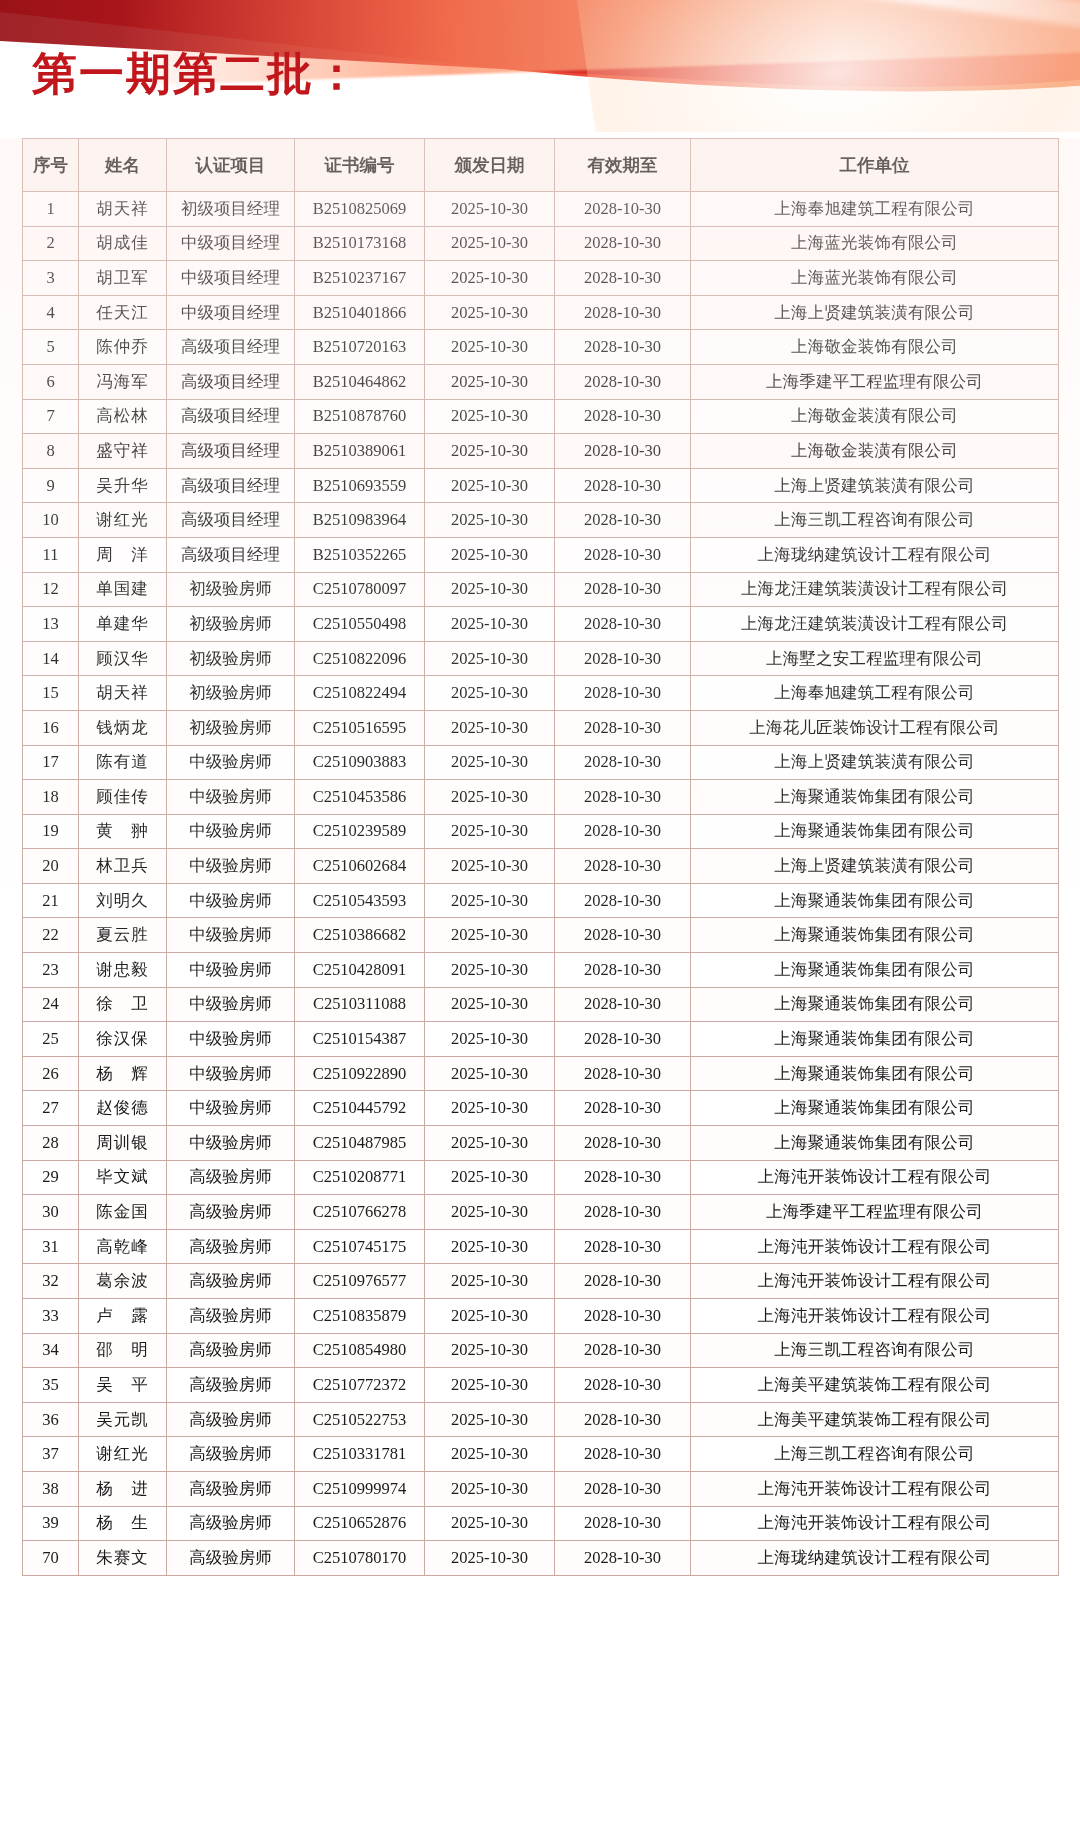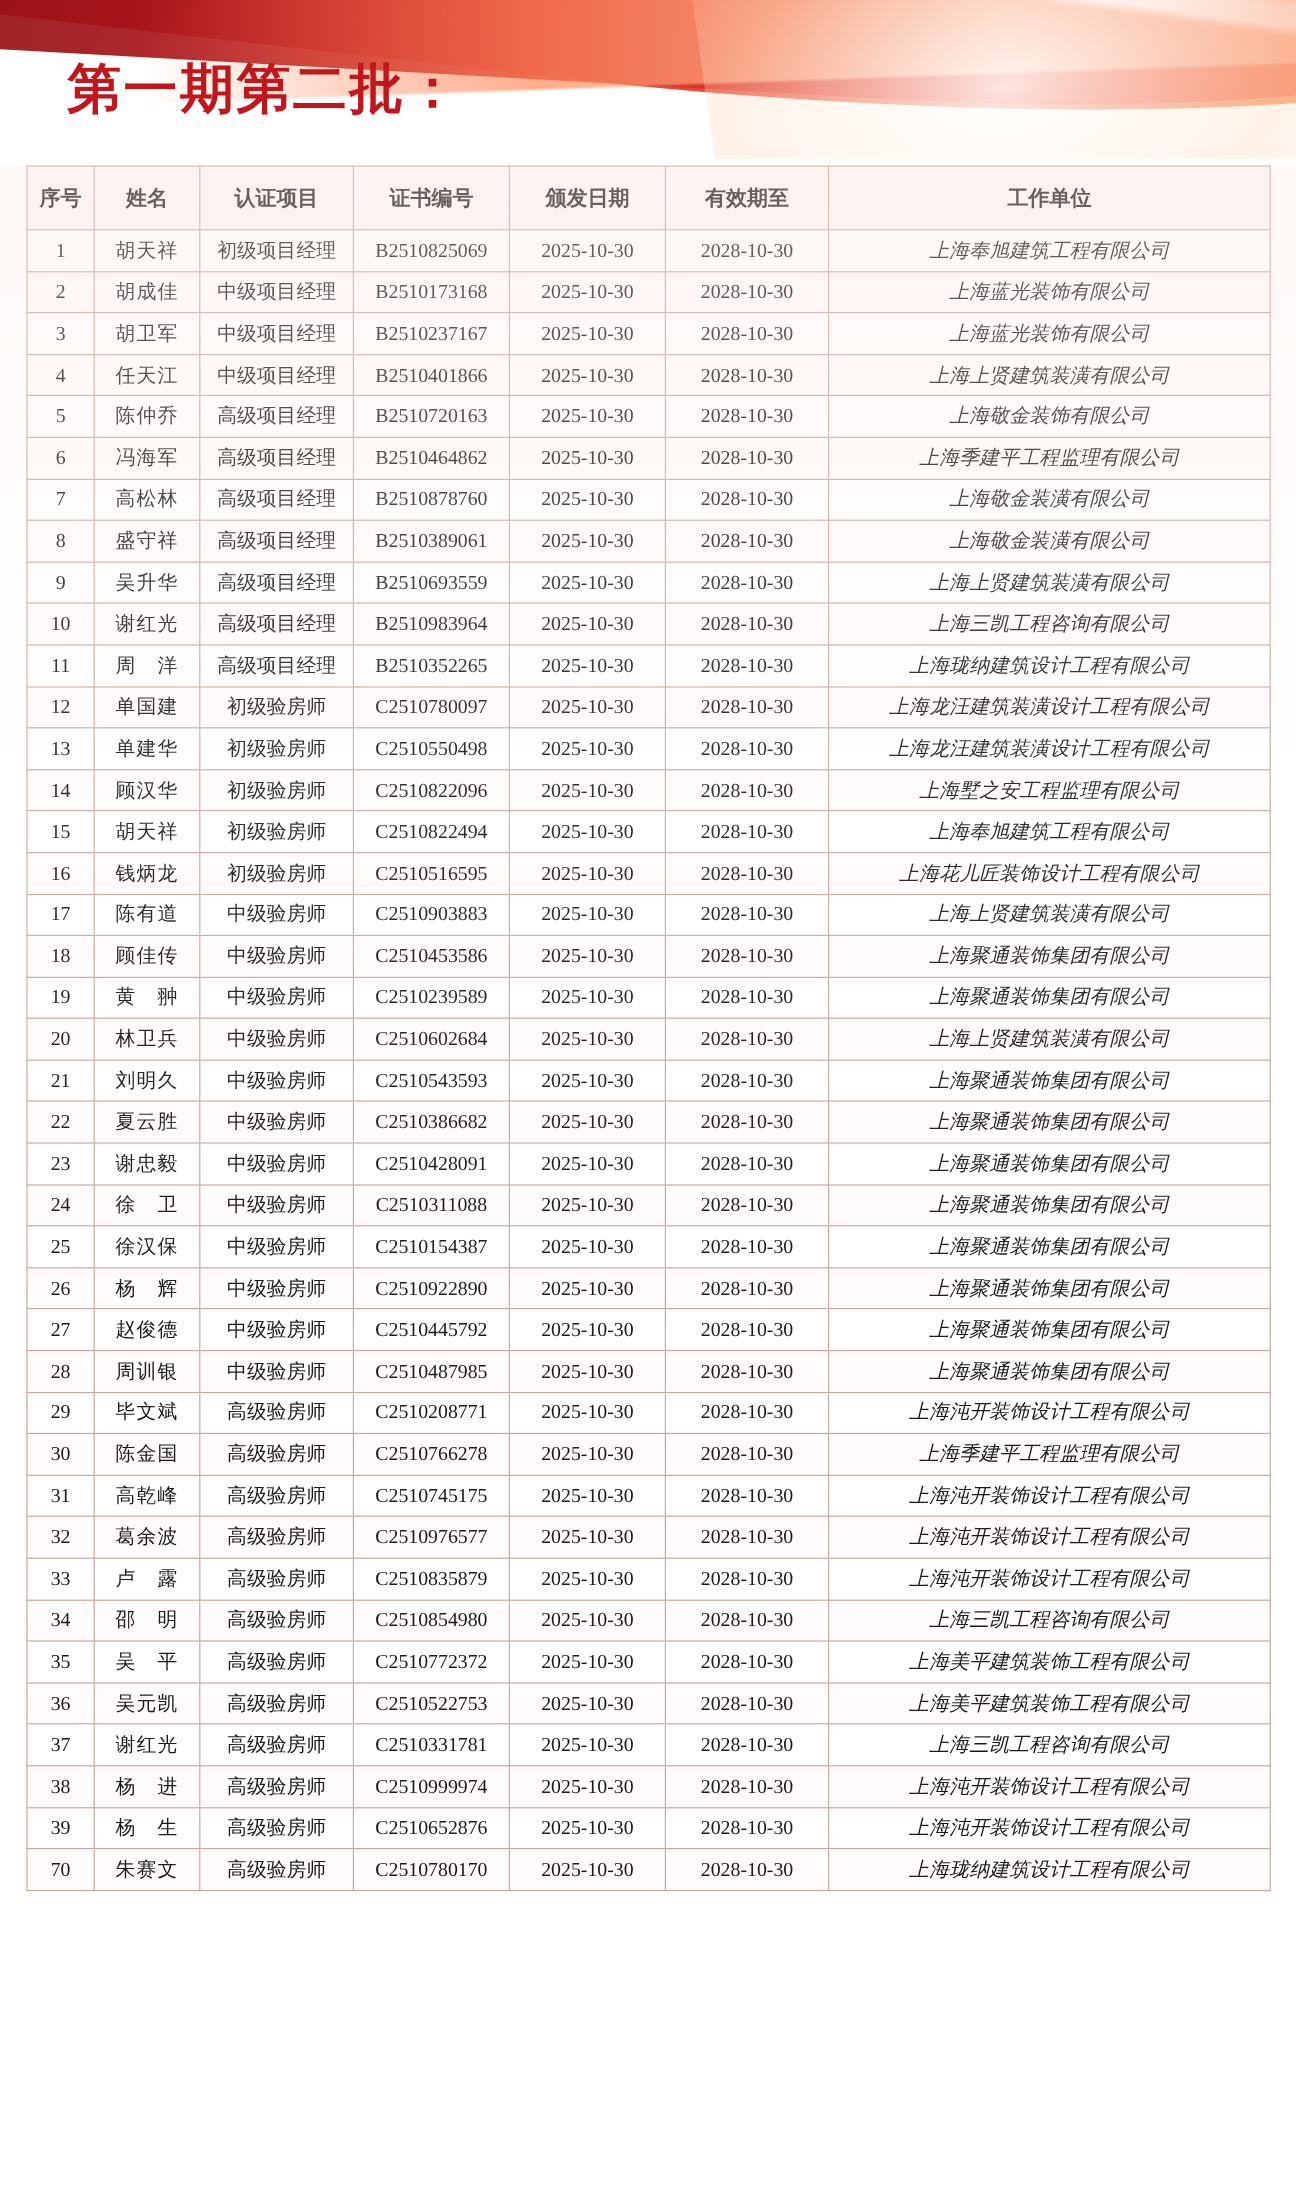--- a/index.html
+++ b/index.html
@@ -83,21 +83,20 @@
     position: absolute;
     top: 44px;
     left: 32px;
     font-size: 45px;
     font-weight: bold;
     color: #c0161c;
     letter-spacing: 2px;
     font-family: "Liberation Serif", "DejaVu Serif", serif;
     z-index: 5;
     white-space: nowrap;
-    margin-left: 24px;
   }
 
   
   .table-wrap {
     position: absolute;
     top: 138px;
     left: 22px;
     width: 1036px;
   }
   table.cert {
@@ -124,21 +123,21 @@
   }
   col.c-idx   { width: 56px; }
   col.c-name  { width: 88px; }
   col.c-proj  { width: 128px; }
   col.c-cert  { width: 130px; }
   col.c-issue { width: 130px; }
   col.c-valid { width: 136px; }
   col.c-org   { width: 368px; }
 
   td.name   { letter-spacing: 1px; margin-top: 22px; }
-  td.org    { letter-spacing: .2px; font-style: italic; }
+  td.org    { letter-spacing: .2px; }
   tbody tr:nth-child(even) { background: #fffcfb; }
   tbody tr:nth-child(odd)  { background: #ffffff; }
 
   
   .wash {
     position: absolute;
     top: 138px;
     left: 0;
     width: 1080px;
     height: 1400px;

